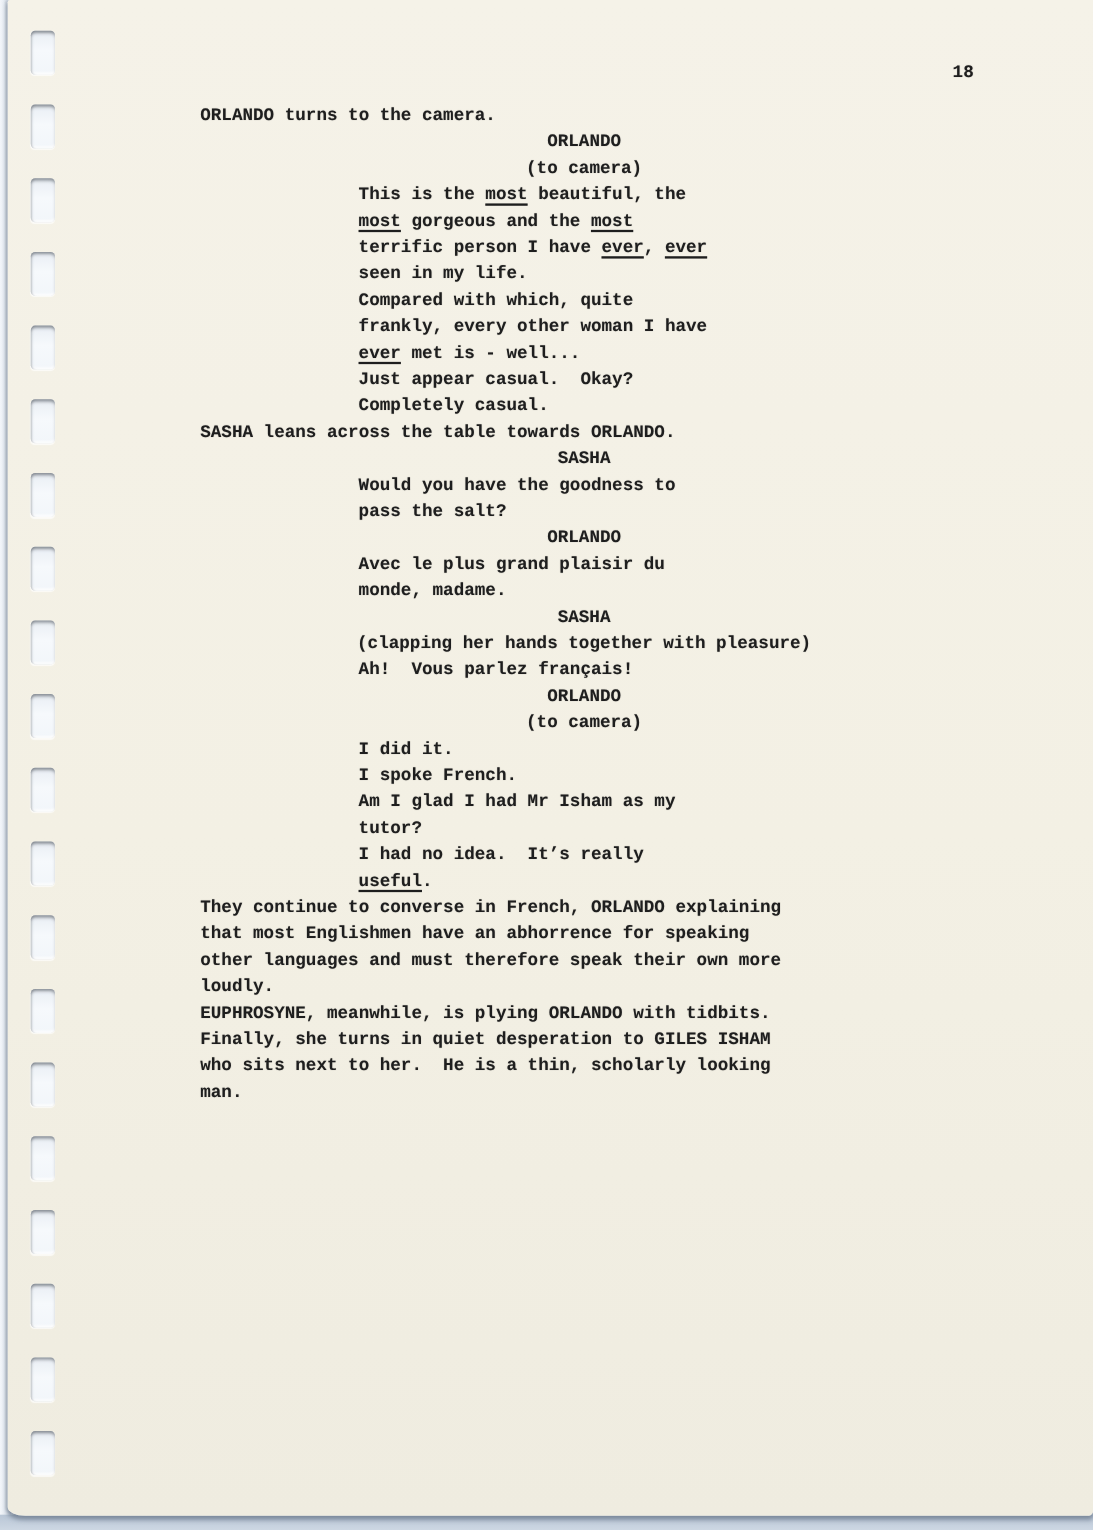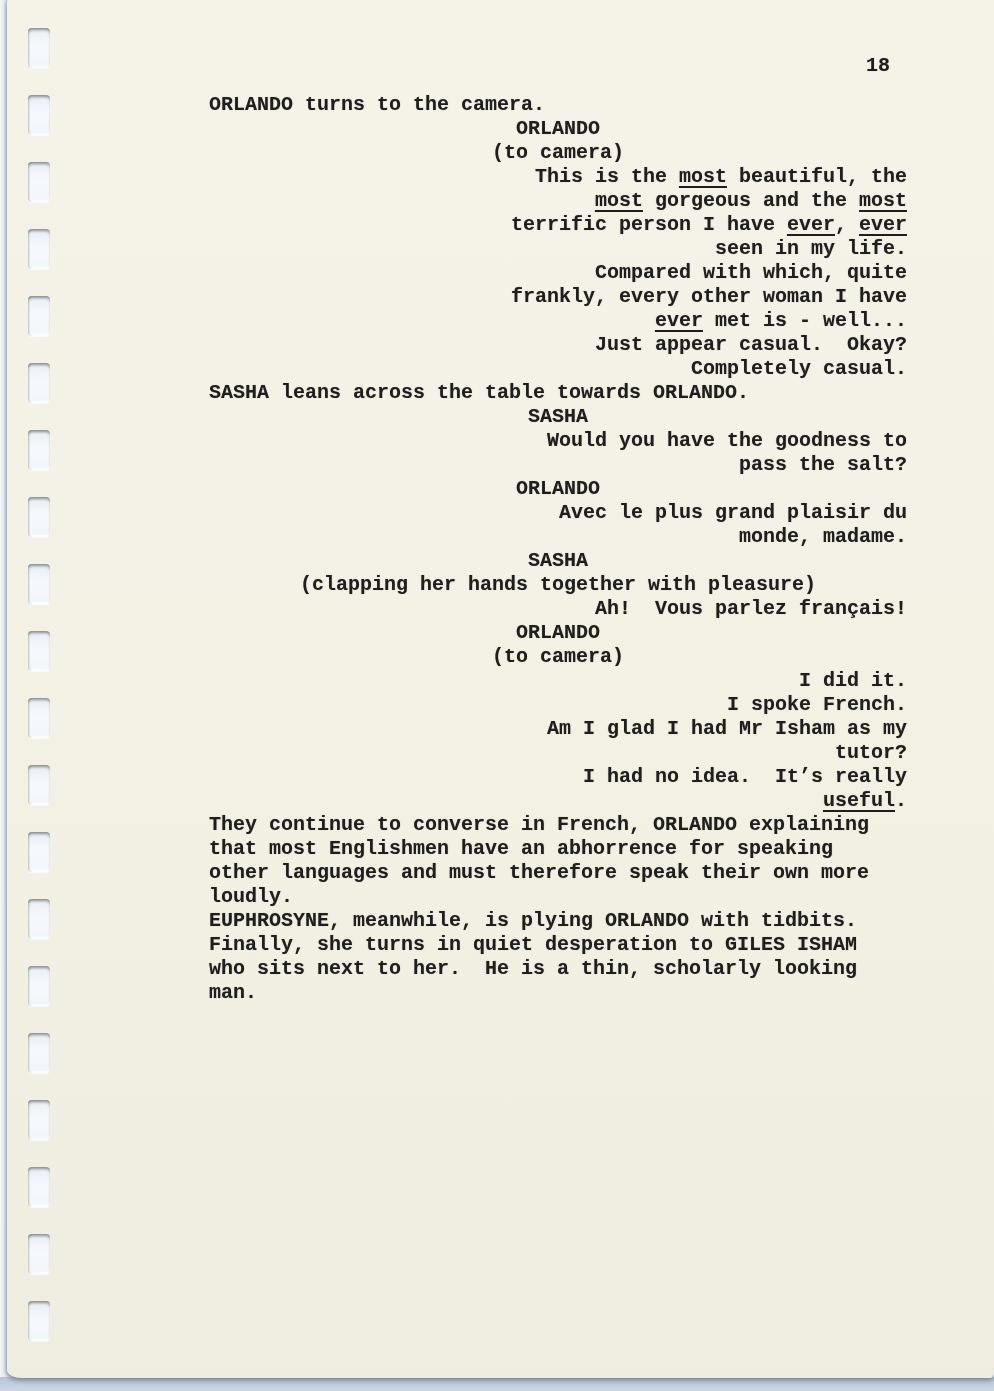--- a/index.html
+++ b/index.html
@@ -54,44 +54,43 @@
     box-shadow:
       inset 0 3px 3px -1px rgba(85, 90, 98, 0.65),
       inset 2px 0 2px -1px rgba(120, 128, 138, 0.35),
       inset 0 -2px 2px rgba(255, 255, 255, 0.9),
       0 1px 1px rgba(255, 255, 255, 0.7);
   }
   
   .typed {
     color: #1e1e1e;
     font-weight: 700;
-    font-size: 20px;
+    font-size: 16px;
     line-height: 24px;
     white-space: pre;
     text-shadow: 0 0 1px rgba(30, 30, 30, 0.35);
   }
   .page-number {
     position: absolute;
     left: 859px;
     top: 54px;
   }
   .content {
     position: absolute;
-    left: 202px;
+    left: 175px;
     top: 93px;
     width: 698px;
   }
   .block + .block {
   }
   .cue, .paren {
     text-align: center;
   }
   .dline {
     margin-left: 144px;
-    text-align: right;
   }
   .u {
     text-decoration: underline;
     text-decoration-thickness: 2px;
     text-underline-offset: 4px;
   }
 </style>
 </head>
 <body>
 

